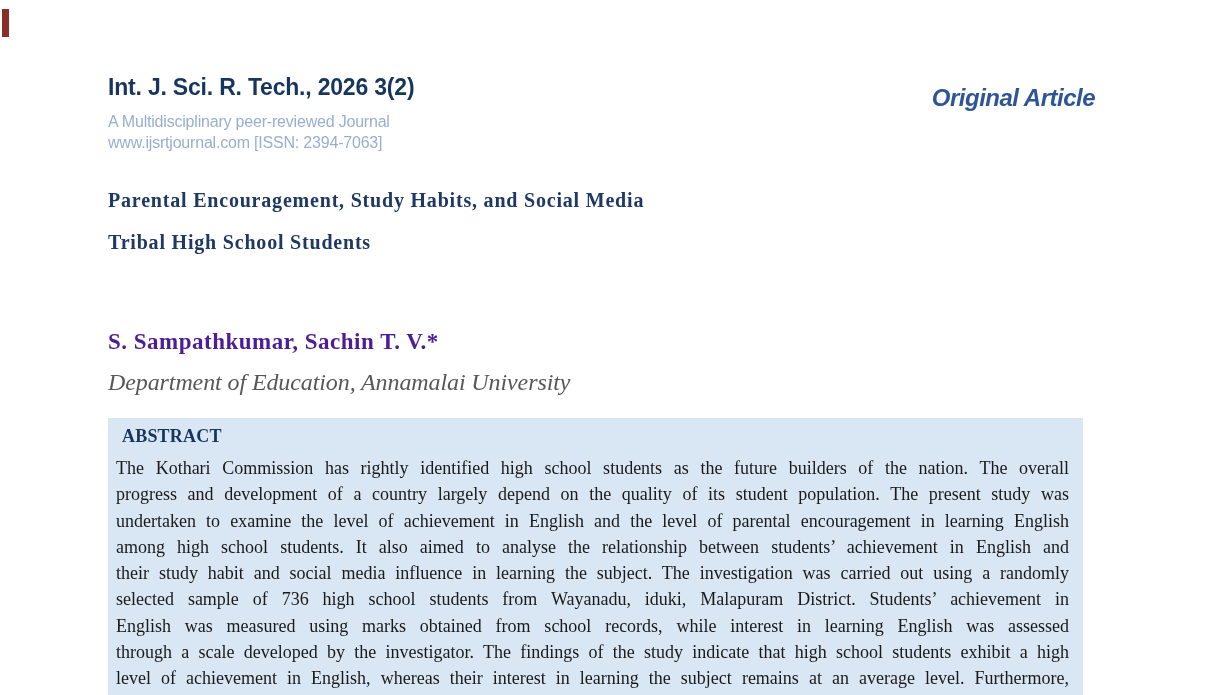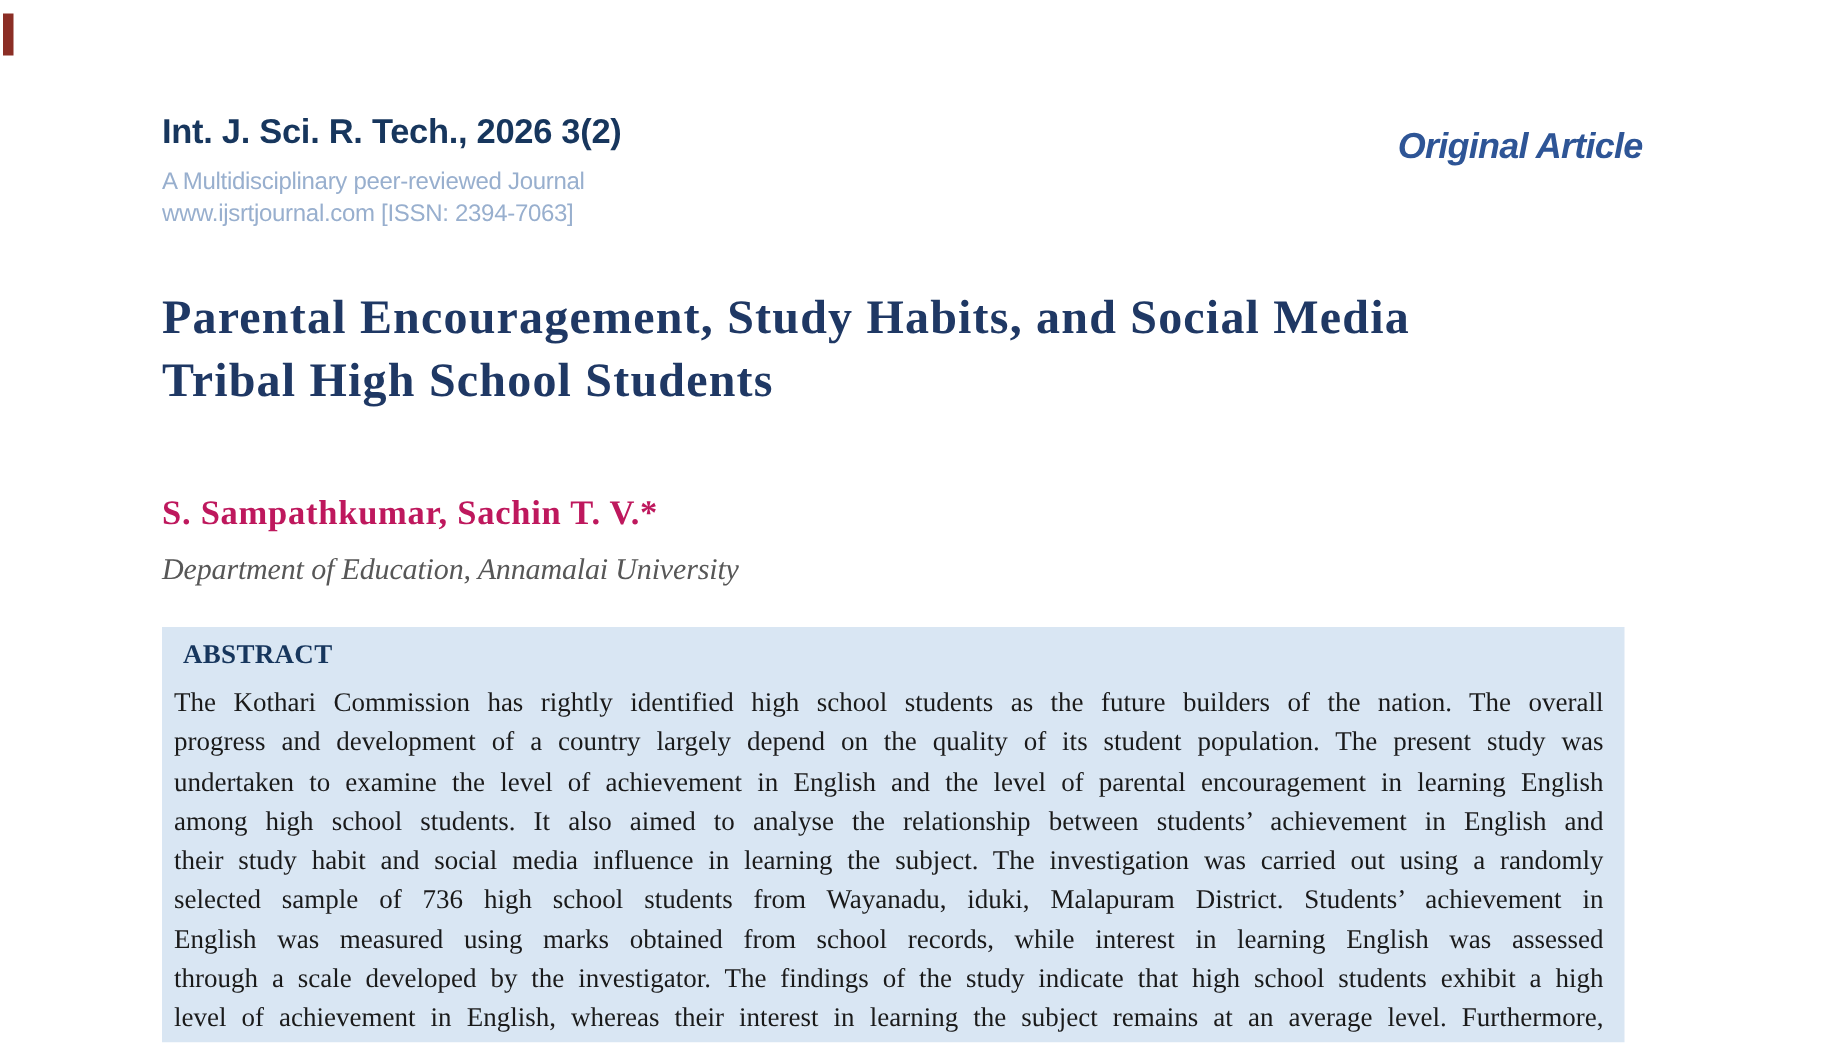--- a/index.html
+++ b/index.html
@@ -28,33 +28,33 @@
   }
   .journal-sub1{top:113px;}
   .journal-sub2{top:134px;}
   .article-type{
     position:absolute;right:125px;top:84px;
     font-family:"Liberation Sans", sans-serif;
     font-style:italic;font-weight:700;font-size:24px;letter-spacing:-0.5px;
     color:#2e5596;white-space:nowrap;
   }
   .article-title{
-    position:absolute;left:108px;top:190px;width:1000px;
-    font-weight:bold;font-size:32px;line-height:42px;letter-spacing:0.8px;
+    position:absolute;left:108px;top:179px;width:1000px;
+    font-weight:bold;font-size:20px;line-height:42px;letter-spacing:0.8px;
     color:#1f3864;
   }
   .article-title .t-line{white-space:nowrap;}
   .authors{
     position:absolute;left:108px;top:329px;
     font-weight:bold;font-size:23px;letter-spacing:0.5px;
-    color:#be185d;white-space:nowrap;
+    color:#4c1d95;white-space:nowrap;
   }
   .affiliation{
     position:absolute;left:108px;top:369px;
-    font-style:italic;font-size:20px;letter-spacing:-0.1px;
+    font-style:italic;font-size:24px;letter-spacing:-0.1px;
     color:#575757;white-space:nowrap;
   }
   .abstract-box{
     position:absolute;left:108px;top:418px;width:975px;height:300px;
     background:#d9e6f3;
   }
   .abstract-heading{
     position:absolute;left:14px;top:8px;
     font-weight:bold;font-size:18px;letter-spacing:0.2px;
     color:#17365d;

